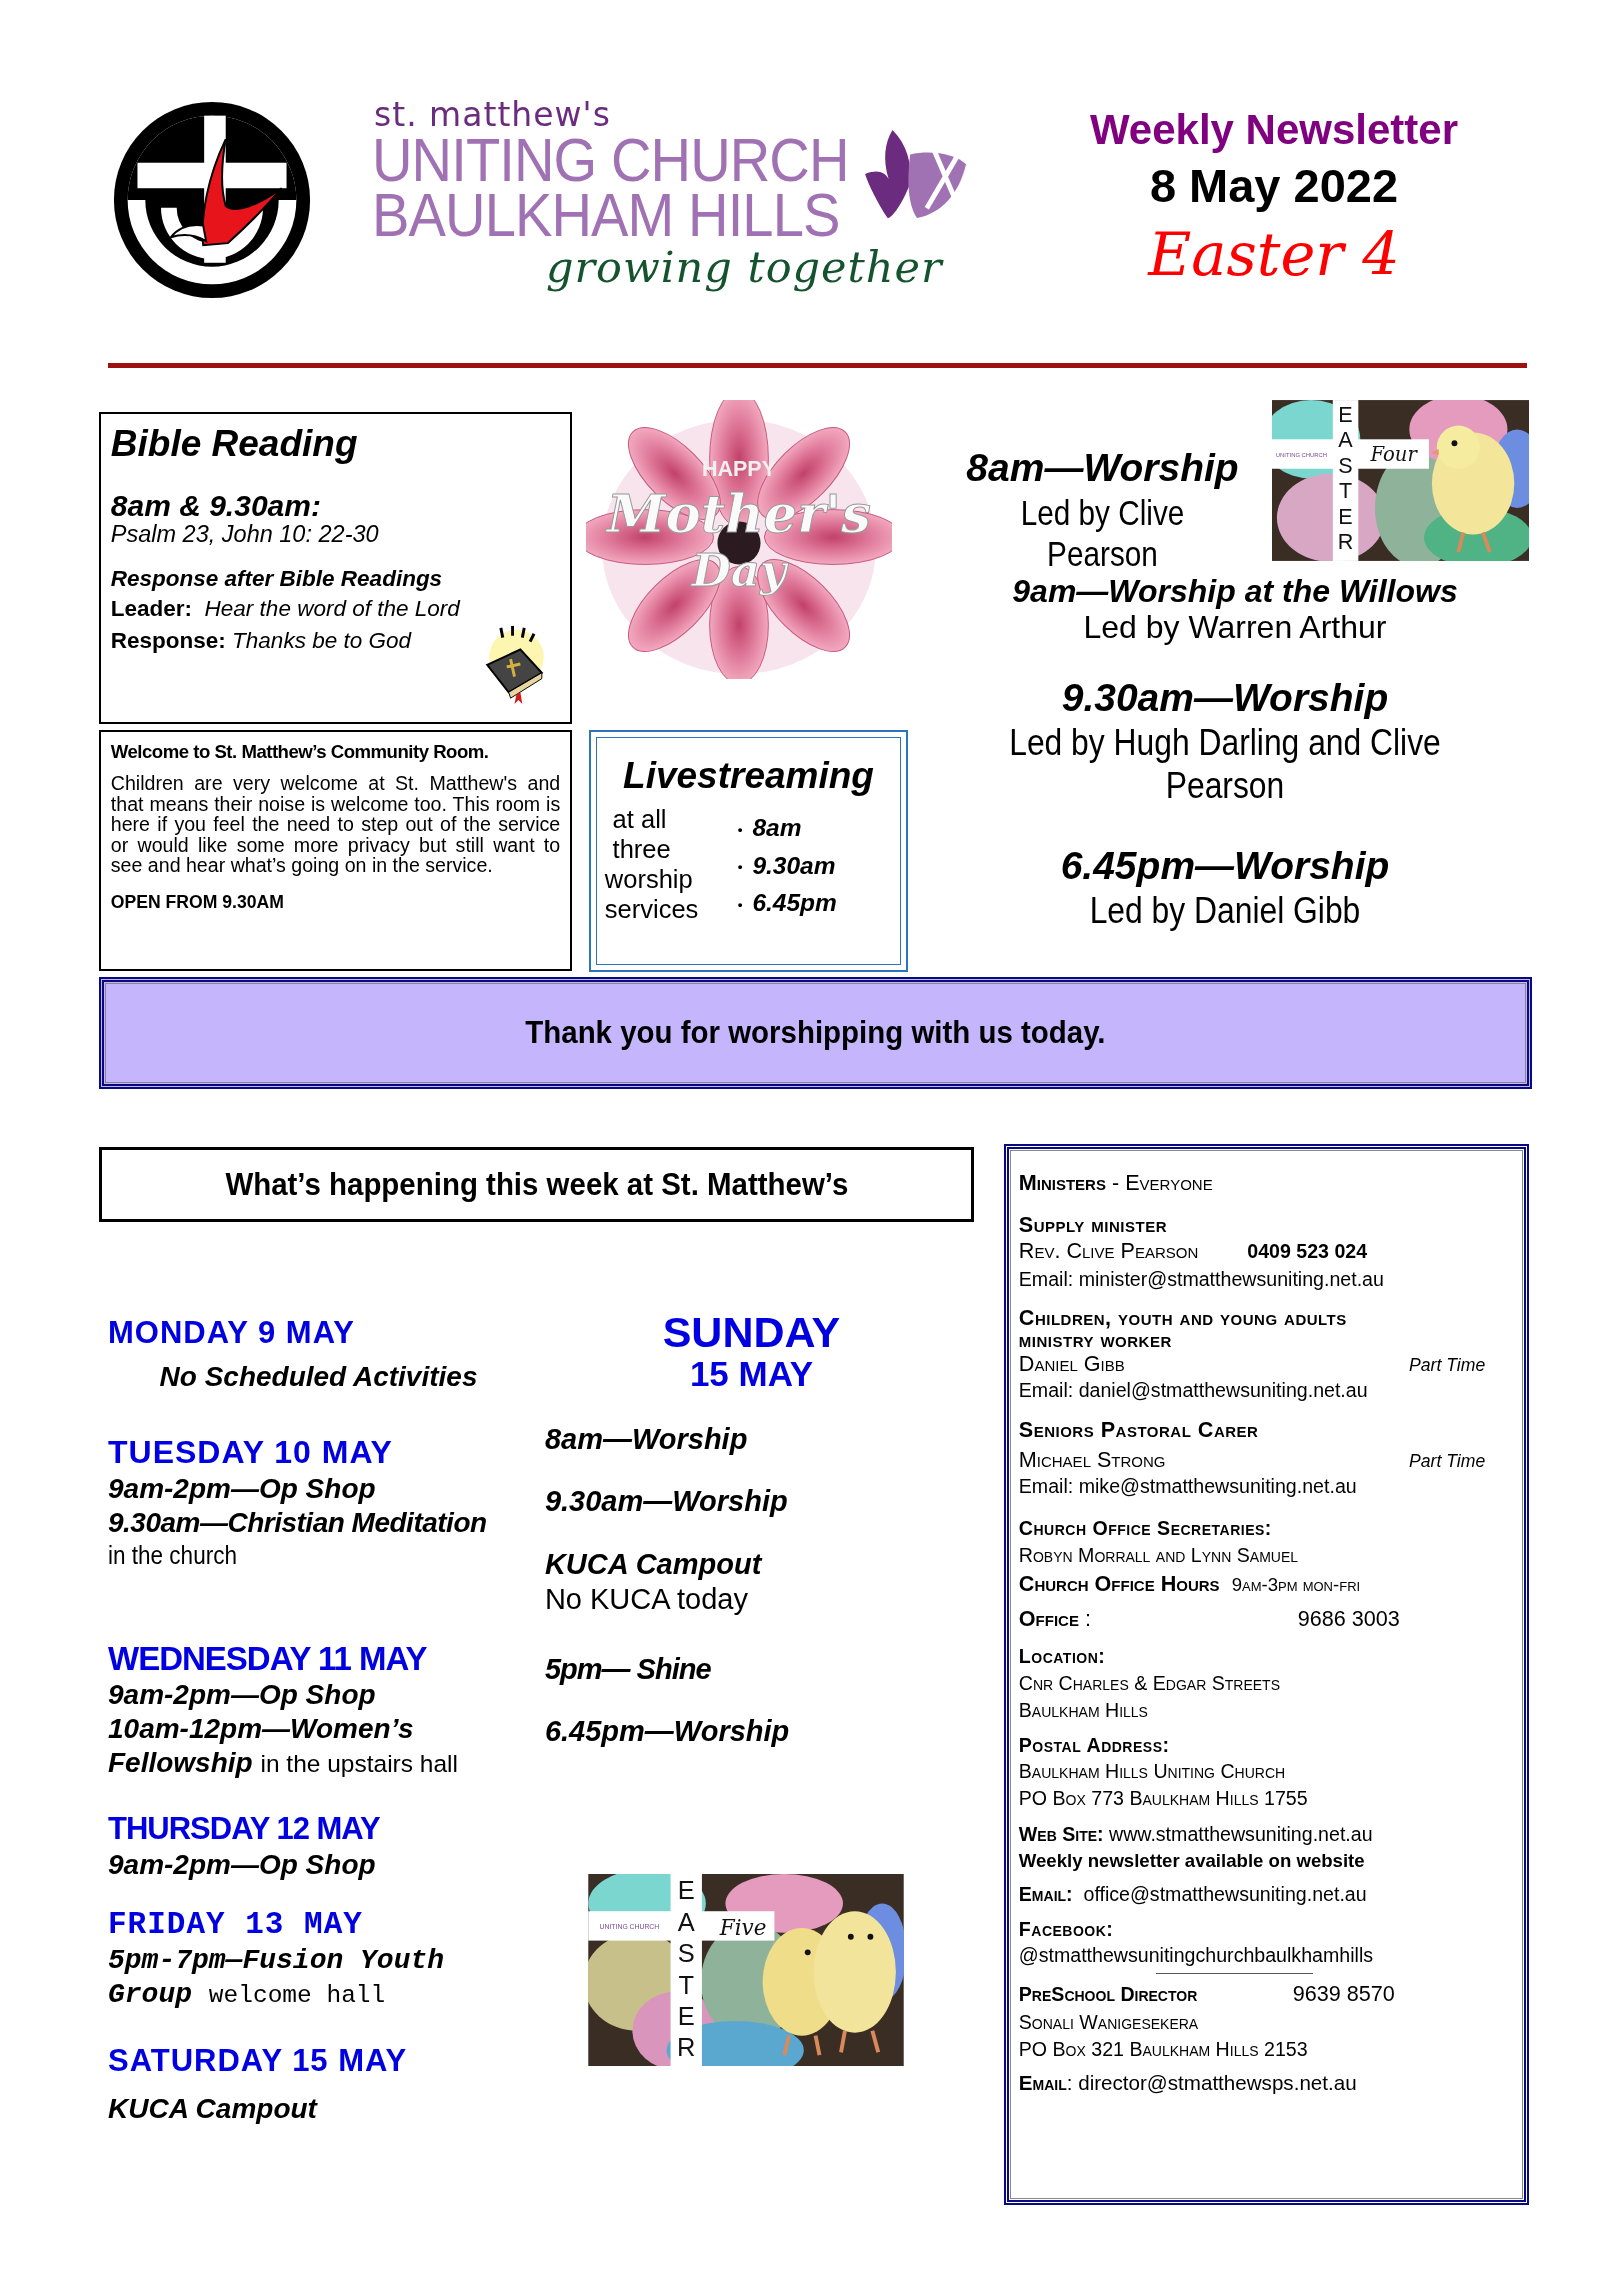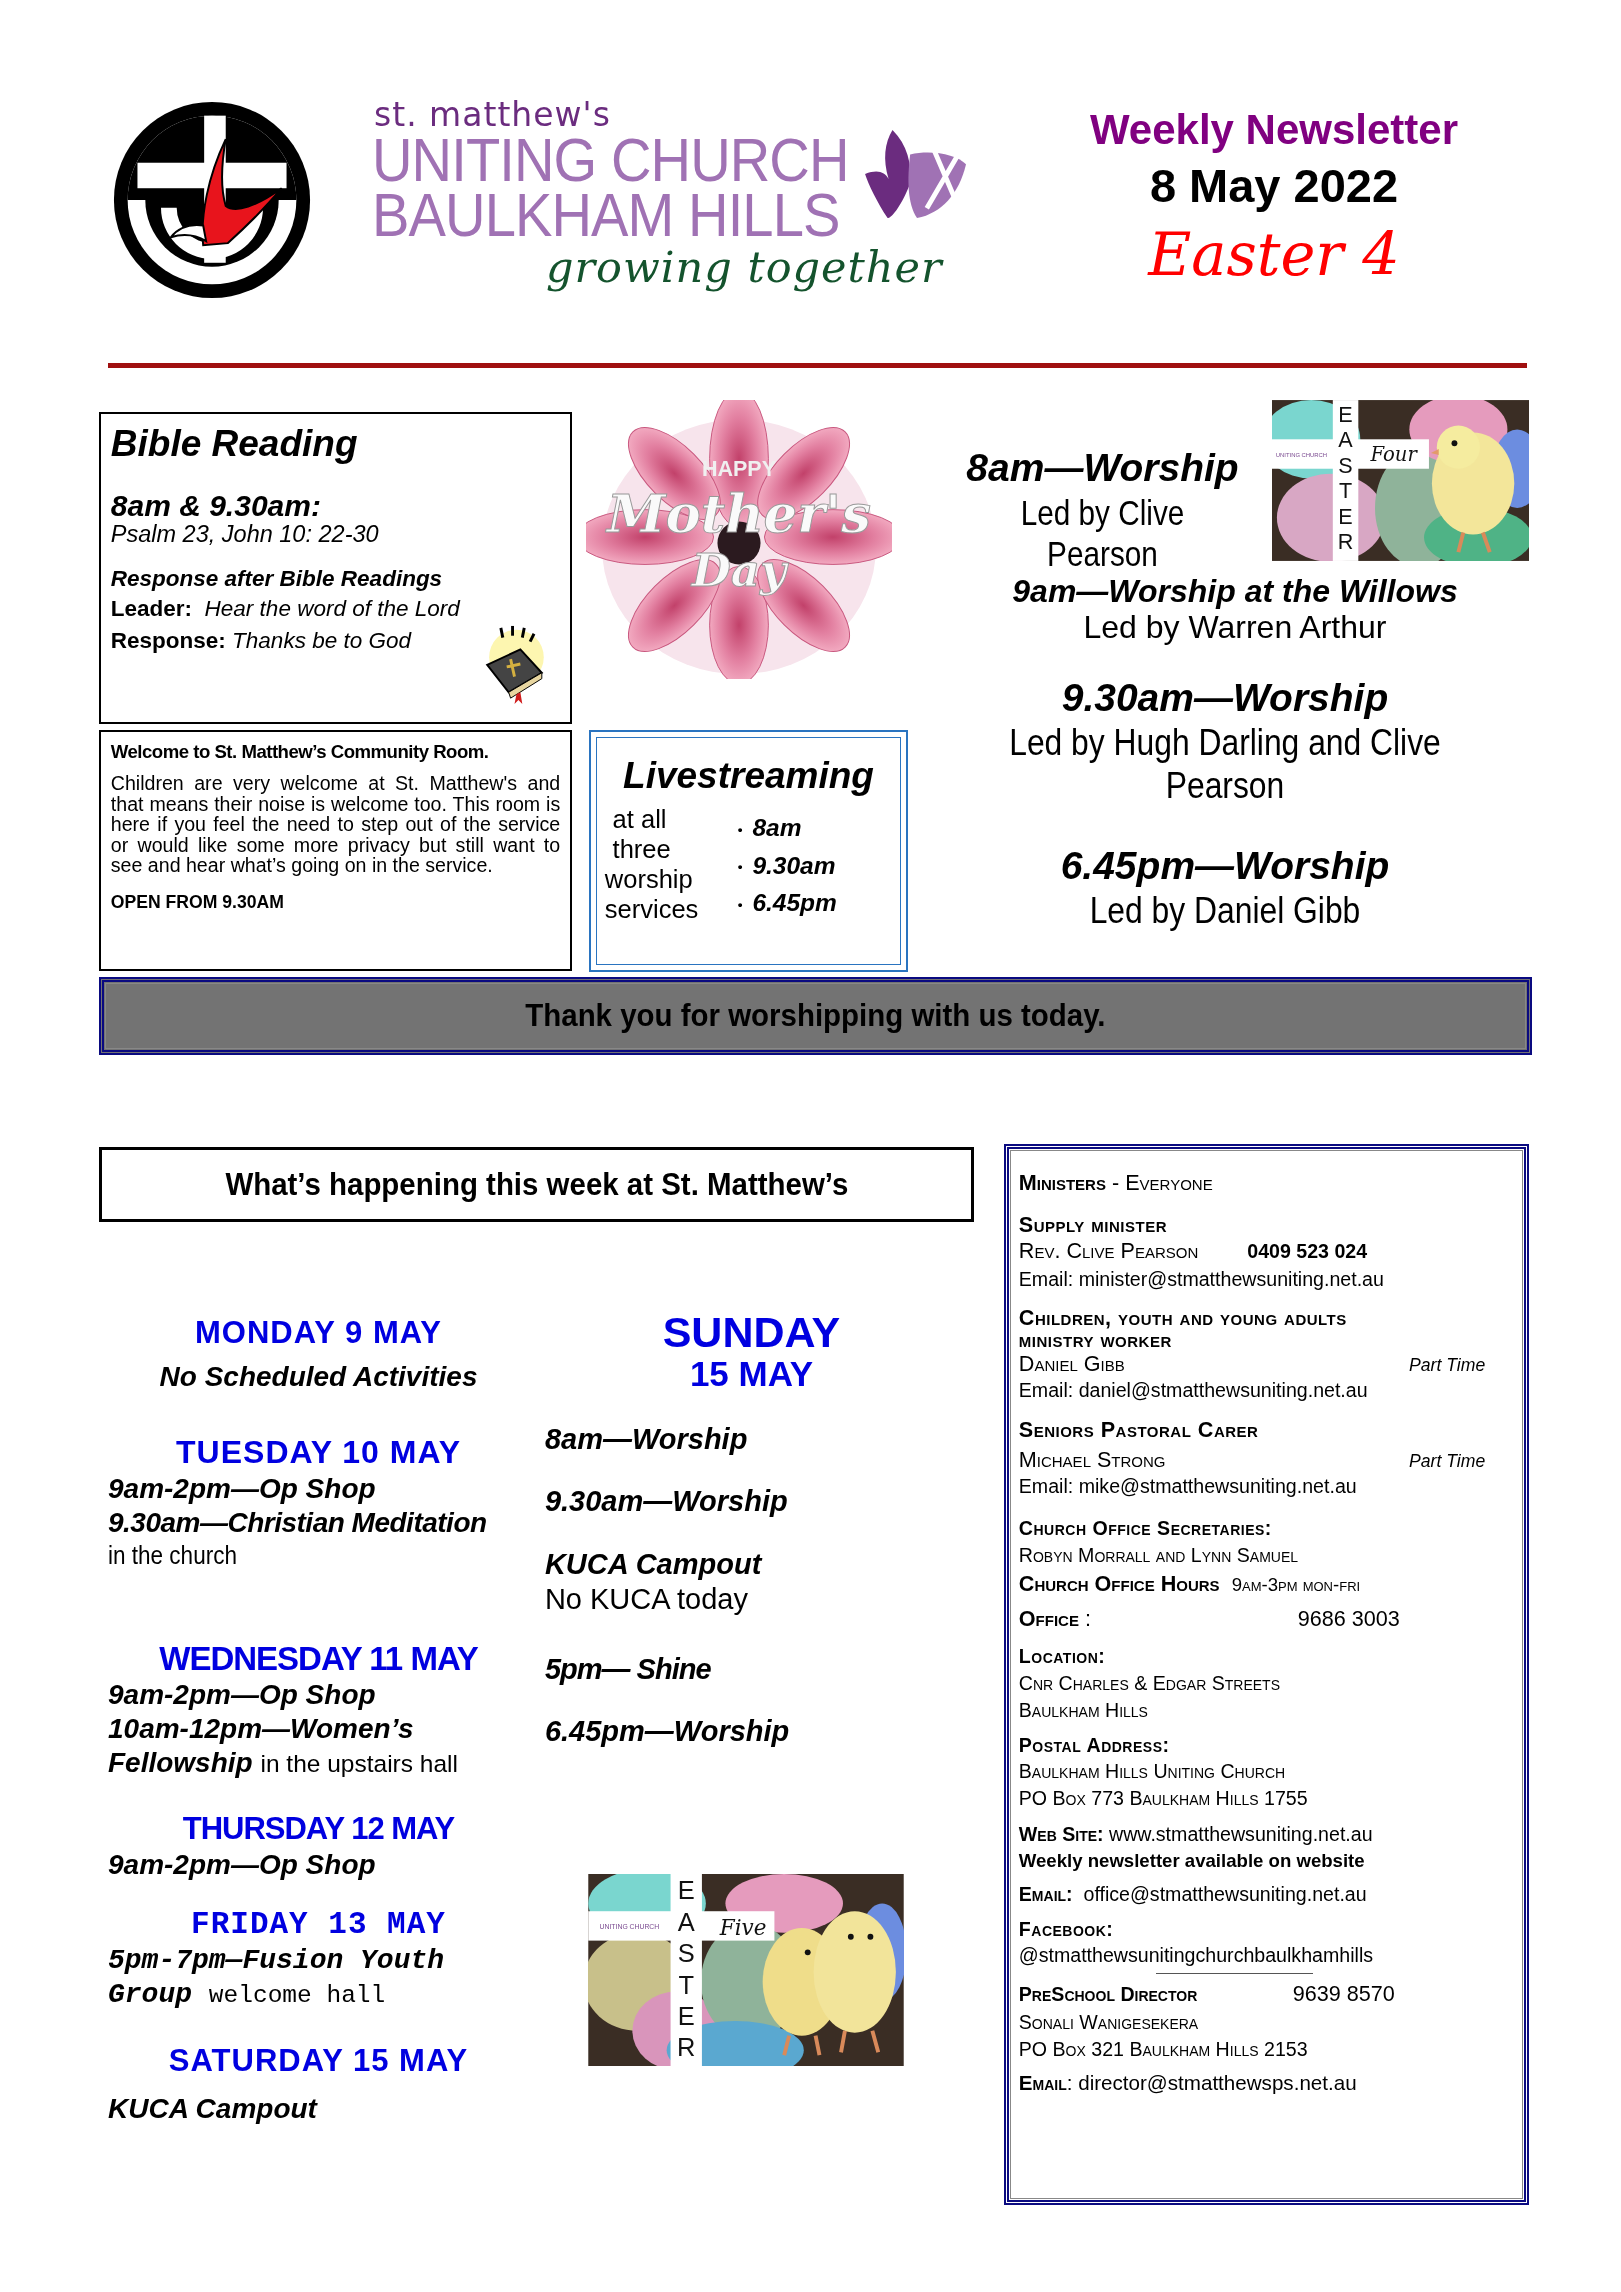--- a/index.html
+++ b/index.html
@@ -59,30 +59,30 @@
   .svc-930 { left: 921px; top: 674px; width: 608px; text-align: center; }
   .svc-930 .h { font-size: 39px; font-weight: bold; font-style: italic; line-height: 47px; }
   .svc-930 .s { font-size: 37px; line-height: 43px; transform: scaleX(0.86); }
   .svc-930 .k { font-size: 29px; line-height: 45px; margin-top: 3.9px; }
   .svc-930 .k b { font-style: italic; }
   .svc-930 .k span { display: inline-block; transform: scaleX(0.82); transform-origin: left; }
   .svc-645 { left: 921px; top: 841px; width: 608px; text-align: center; }
   .svc-645 .h { font-size: 39px; font-weight: bold; font-style: italic; line-height: 49px; }
   .svc-645 .s { font-size: 37px; line-height: 41px; transform: scaleX(0.86); }
 
-  .banner-thanks { left: 99px; top: 977px; width: 1433px; height: 78px; border: 5.9px double #0a0a80; background: #737373; display: flex; align-items: center; justify-content: center; }
+  .banner-thanks { left: 99px; top: 977px; width: 1433px; height: 112px; border: 5.9px double #0a0a80; background: #c4b5fd; display: flex; align-items: center; justify-content: center; }
   .banner-thanks::before { content: ""; position: absolute; inset: 1px; border: 1px solid #888; pointer-events: none; }
   .banner-thanks span { font-size: 31px; font-weight: bold; transform: scaleX(0.95); }
 
   
   .box-whats { left: 99px; top: 1147px; width: 875px; height: 75px; border: 3.9px solid #000; display: flex; align-items: center; justify-content: center; }
   .box-whats span { font-size: 31px; font-weight: bold; transform: scaleX(0.95); }
 
   .day { position: absolute; }
-  .day .dh { color: #0000e0; font-weight: bold; font-size: 31px; line-height: 39px; text-align: center; letter-spacing: 1px; }
+  .day .dh { color: #0000e0; font-weight: bold; font-size: 31px; line-height: 39px; letter-spacing: 1px; }
   .day .it { font-size: 28px; font-weight: bold; font-style: italic; line-height: 34px; }
   .day .pl { font-size: 24.5px; font-weight: normal; font-style: normal; }
   .d-mon { left: 108px; top: 1313px; width: 421px; }
   .d-mon .it { text-align: center; margin-top: 7.8px; }
   .d-tue { left: 108px; top: 1433px; width: 421px; }
   .d-tue .dh { font-size: 32px; }
   .d-tue .pl-line { font-size: 26.5px; line-height: 31px; transform: scaleX(0.85); transform-origin: left; }
   .d-wed { left: 108px; top: 1639px; width: 421px; }
   .d-wed .dh { font-size: 33px; letter-spacing: -1px; }
   .d-fri { left: 108px; top: 1905px; width: 421px; font-family: Liberation Mono, monospace; }

